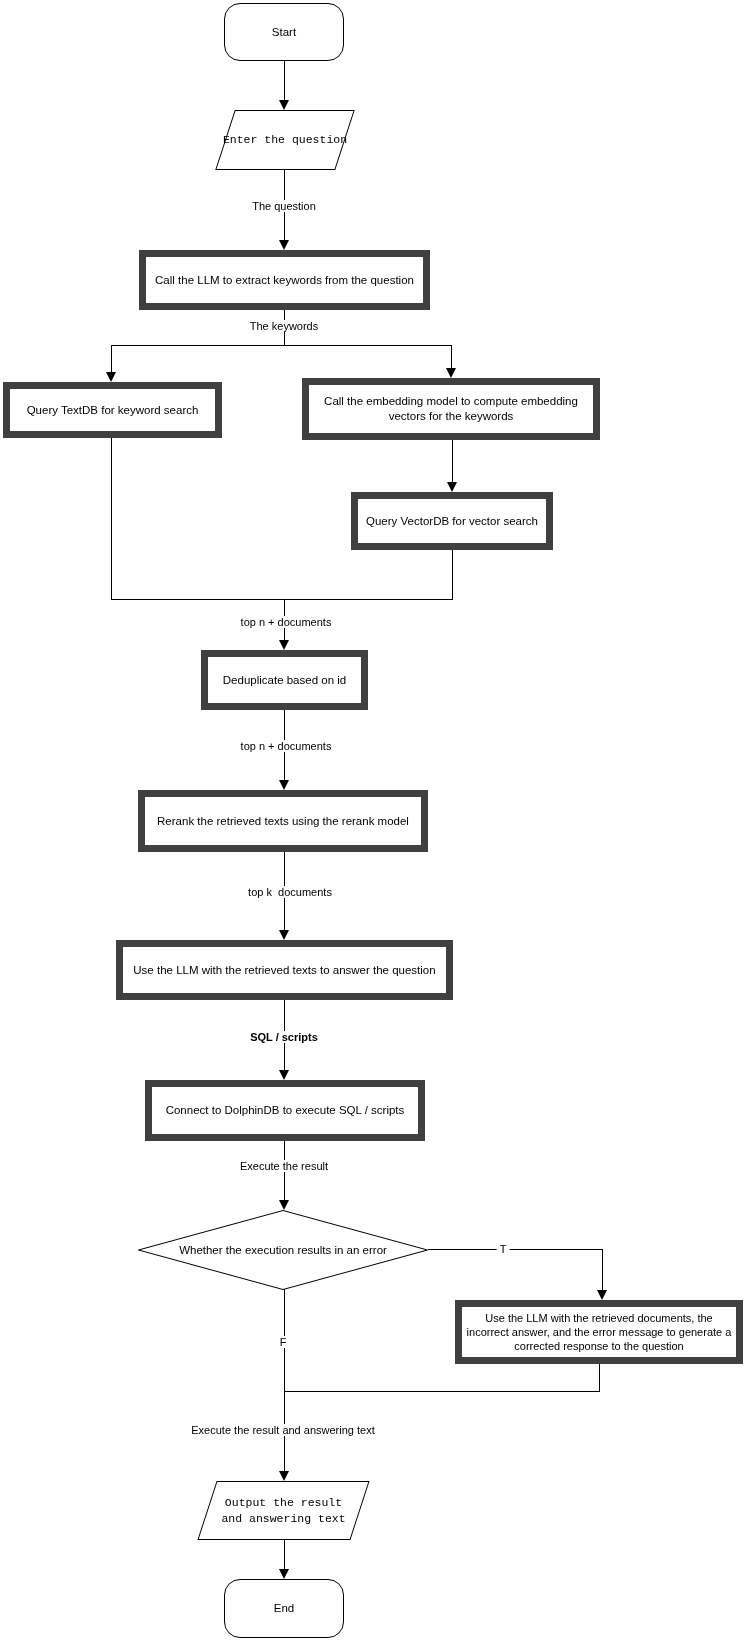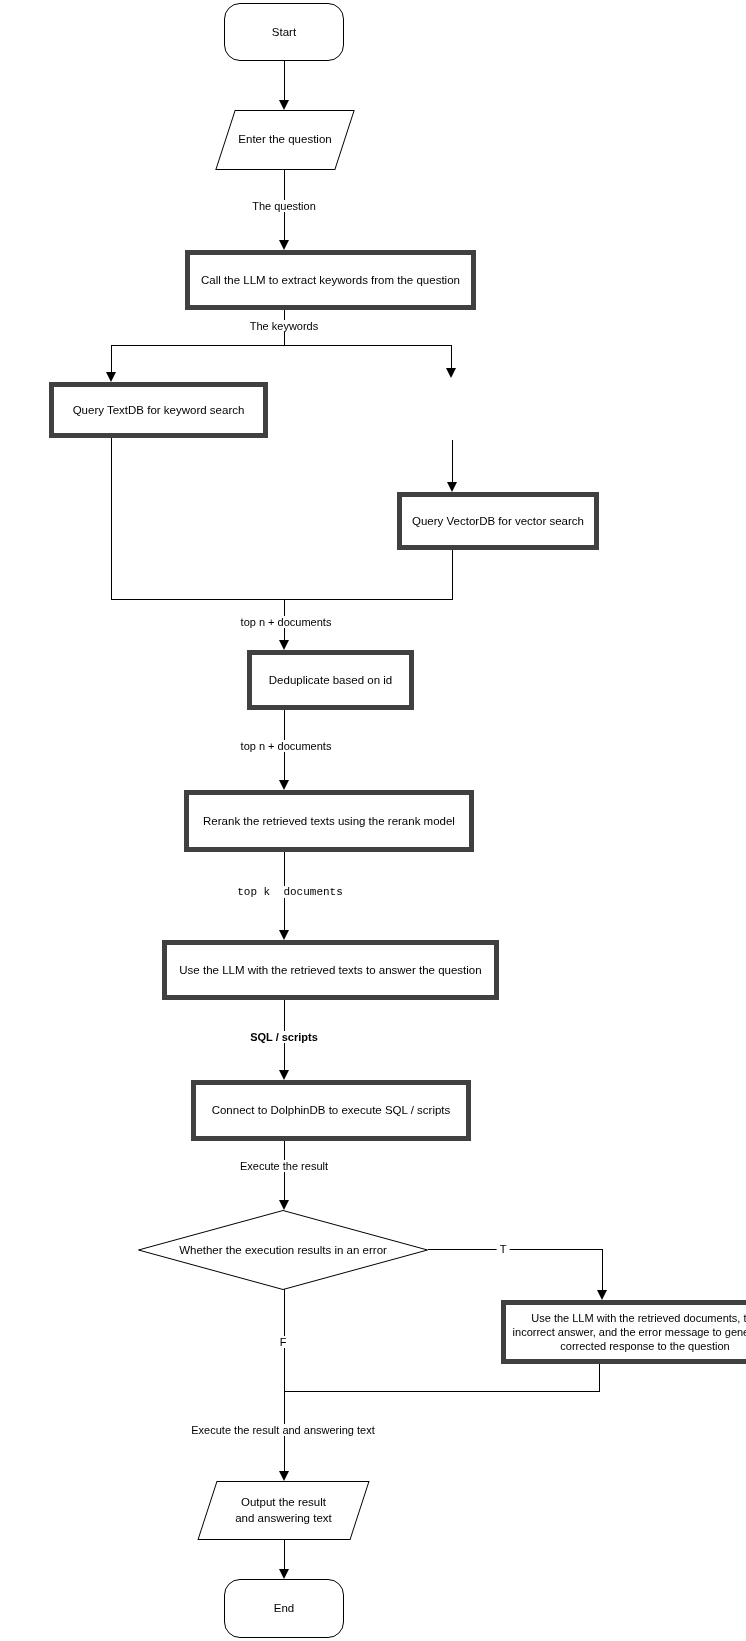--- a/index.html
+++ b/index.html
@@ -18,23 +18,23 @@
     box-sizing: border-box;
     display: flex;
     align-items: center;
     justify-content: center;
     text-align: center;
     font-size: 11.5px;
     line-height: 1.3;
     padding: 0 8px;
     background: #ffffff;
   }
-  .rect { border: 5px solid #404040; margin-left: 46px; }
+  .rect { border: 7px solid #404040; }
   .terminator { border: 1px solid #000000; border-radius: 16px; }
-  .para { position: absolute; }
+  .para { position: absolute; font-family: Liberation Mono, monospace; }
   .para .pshape {
     position: absolute; left: 10px; right: 10px; top: 0; bottom: 0;
     border: 1px solid #000000; background: #ffffff;
     transform: skewX(-18deg);
   }
   .para .plabel {
     position: absolute; inset: 0;
     display: flex; flex-direction: column;
     align-items: center; justify-content: center;
     text-align: center; font-size: 11.5px; line-height: 1.35;
@@ -106,38 +106,39 @@
     <div class="arrow-down" style="left:279px; top:1200px;"></div>
     <div class="arrow-down" style="left:597px; top:1290px;"></div>
     <div class="arrow-down" style="left:279px; top:1471px;"></div>
     <div class="arrow-down" style="left:279px; top:1569px;"></div>
   </div>
 
   <div class="edge-label" style="left:284px; top:200px;">The question</div>
   <div class="edge-label" style="left:284px; top:320px;">The keywords</div>
   <div class="edge-label" style="left:286px; top:616px;">top n + documents</div>
   <div class="edge-label" style="left:286px; top:740px;">top n + documents</div>
-  <div class="edge-label" style="left:290px; top:886px;font-family:Liberation Mono, monospace;">top k  documents</div>
+  <div class="edge-label" style="left:290px; top:886px;">top k  documents</div>
   <div class="edge-label" style="left:284px; top:1031px;font-weight:bold;">SQL / scripts</div>
   <div class="edge-label" style="left:284px; top:1160px;">Execute the result</div>
   <div class="edge-label" style="left:503px; top:1243px;">T</div>
   <div class="edge-label" style="left:283px; top:1336px;">F</div>
   <div class="edge-label" style="left:283px; top:1424px;">Execute the result and answering text</div>
 
   <div class="node terminator" style="left:224px; top:3px; width:120px; height:58px;">Start</div>
 
   <div class="para" style="left:215px; top:110px; width:140px; height:60px;">
     <div class="pshape"></div>
     <div class="plabel">Enter the question</div>
   </div>
 
   <div class="node rect" style="left:139px; top:250px; width:291px; height:60px;">Call the LLM to extract keywords from the question</div>
 
   <div class="node rect" style="left:3px; top:382px; width:219px; height:56px;">Query TextDB for keyword search</div>
 
+  <div class="node rect" style="left:302px; top:378px; width:298px; height:62px;">Call the embedding model to compute embedding vectors for the keywords</div>
 
   <div class="node rect" style="left:201px; top:650px; width:167px; height:60px;">Deduplicate based on id</div>
 
   <div class="node rect" style="left:351px; top:492px; width:202px; height:58px;">Query VectorDB for vector search</div>
 
   <div class="node rect" style="left:138px; top:790px; width:290px; height:62px;">Rerank the retrieved texts using the rerank model</div>
 
   <div class="node rect" style="left:116px; top:940px; width:337px; height:60px;">Use the LLM with the retrieved texts to answer the question</div>
 
   <div class="node rect" style="left:145px; top:1080px; width:280px; height:61px;text-align:right;">Connect to DolphinDB to execute SQL / scripts</div>

